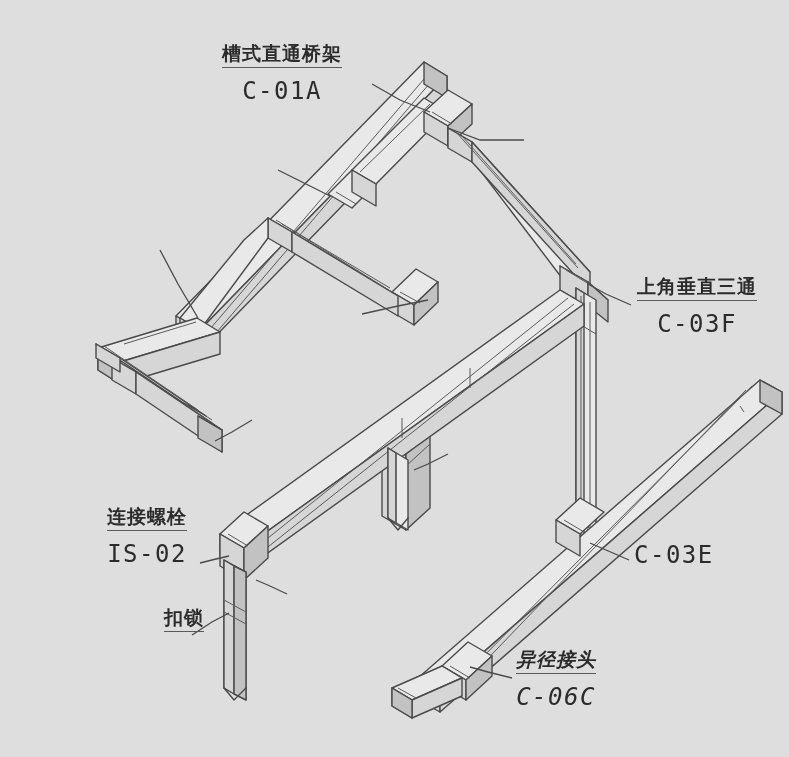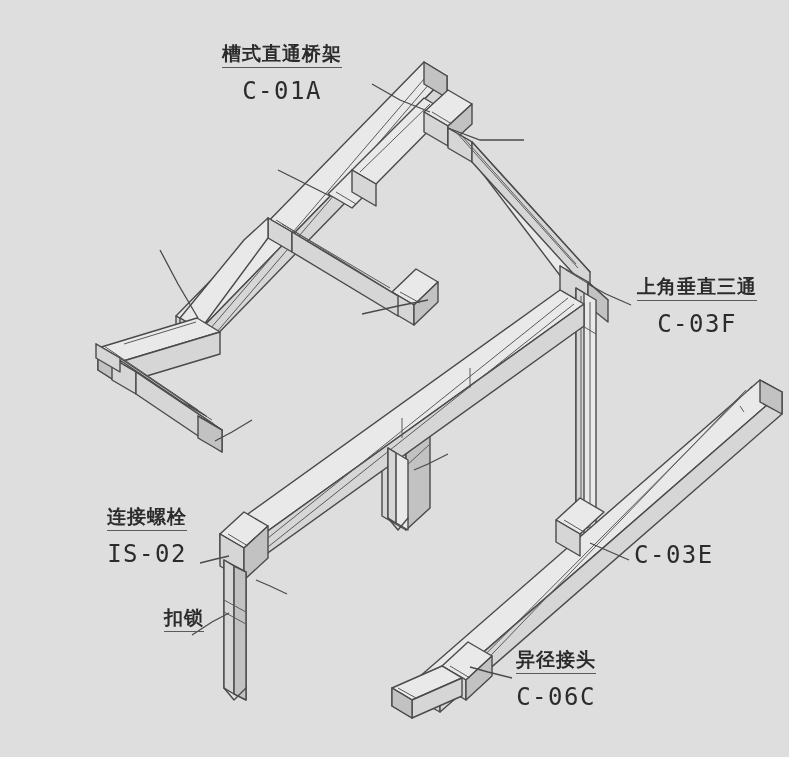--- a/index.html
+++ b/index.html
@@ -277,18 +277,18 @@
   <div class="label" style="left:107px;top:507px;">
     <span class="cn">连接螺栓</span>
     <span class="code">IS-02</span>
   </div>
 
   <div class="label nocode" style="left:164px;top:608px;">
     <span class="cn">扣锁</span>
   </div>
 
 
-  <div class="label" style="left:516px;top:650px;">
+  <div class="label" style="left:516px;top:650px;font-style:italic;">
     <span class="cn">异径接头</span>
     <span class="code">C-06C</span>
   </div>
 
 </div>
 
 </body></html>

